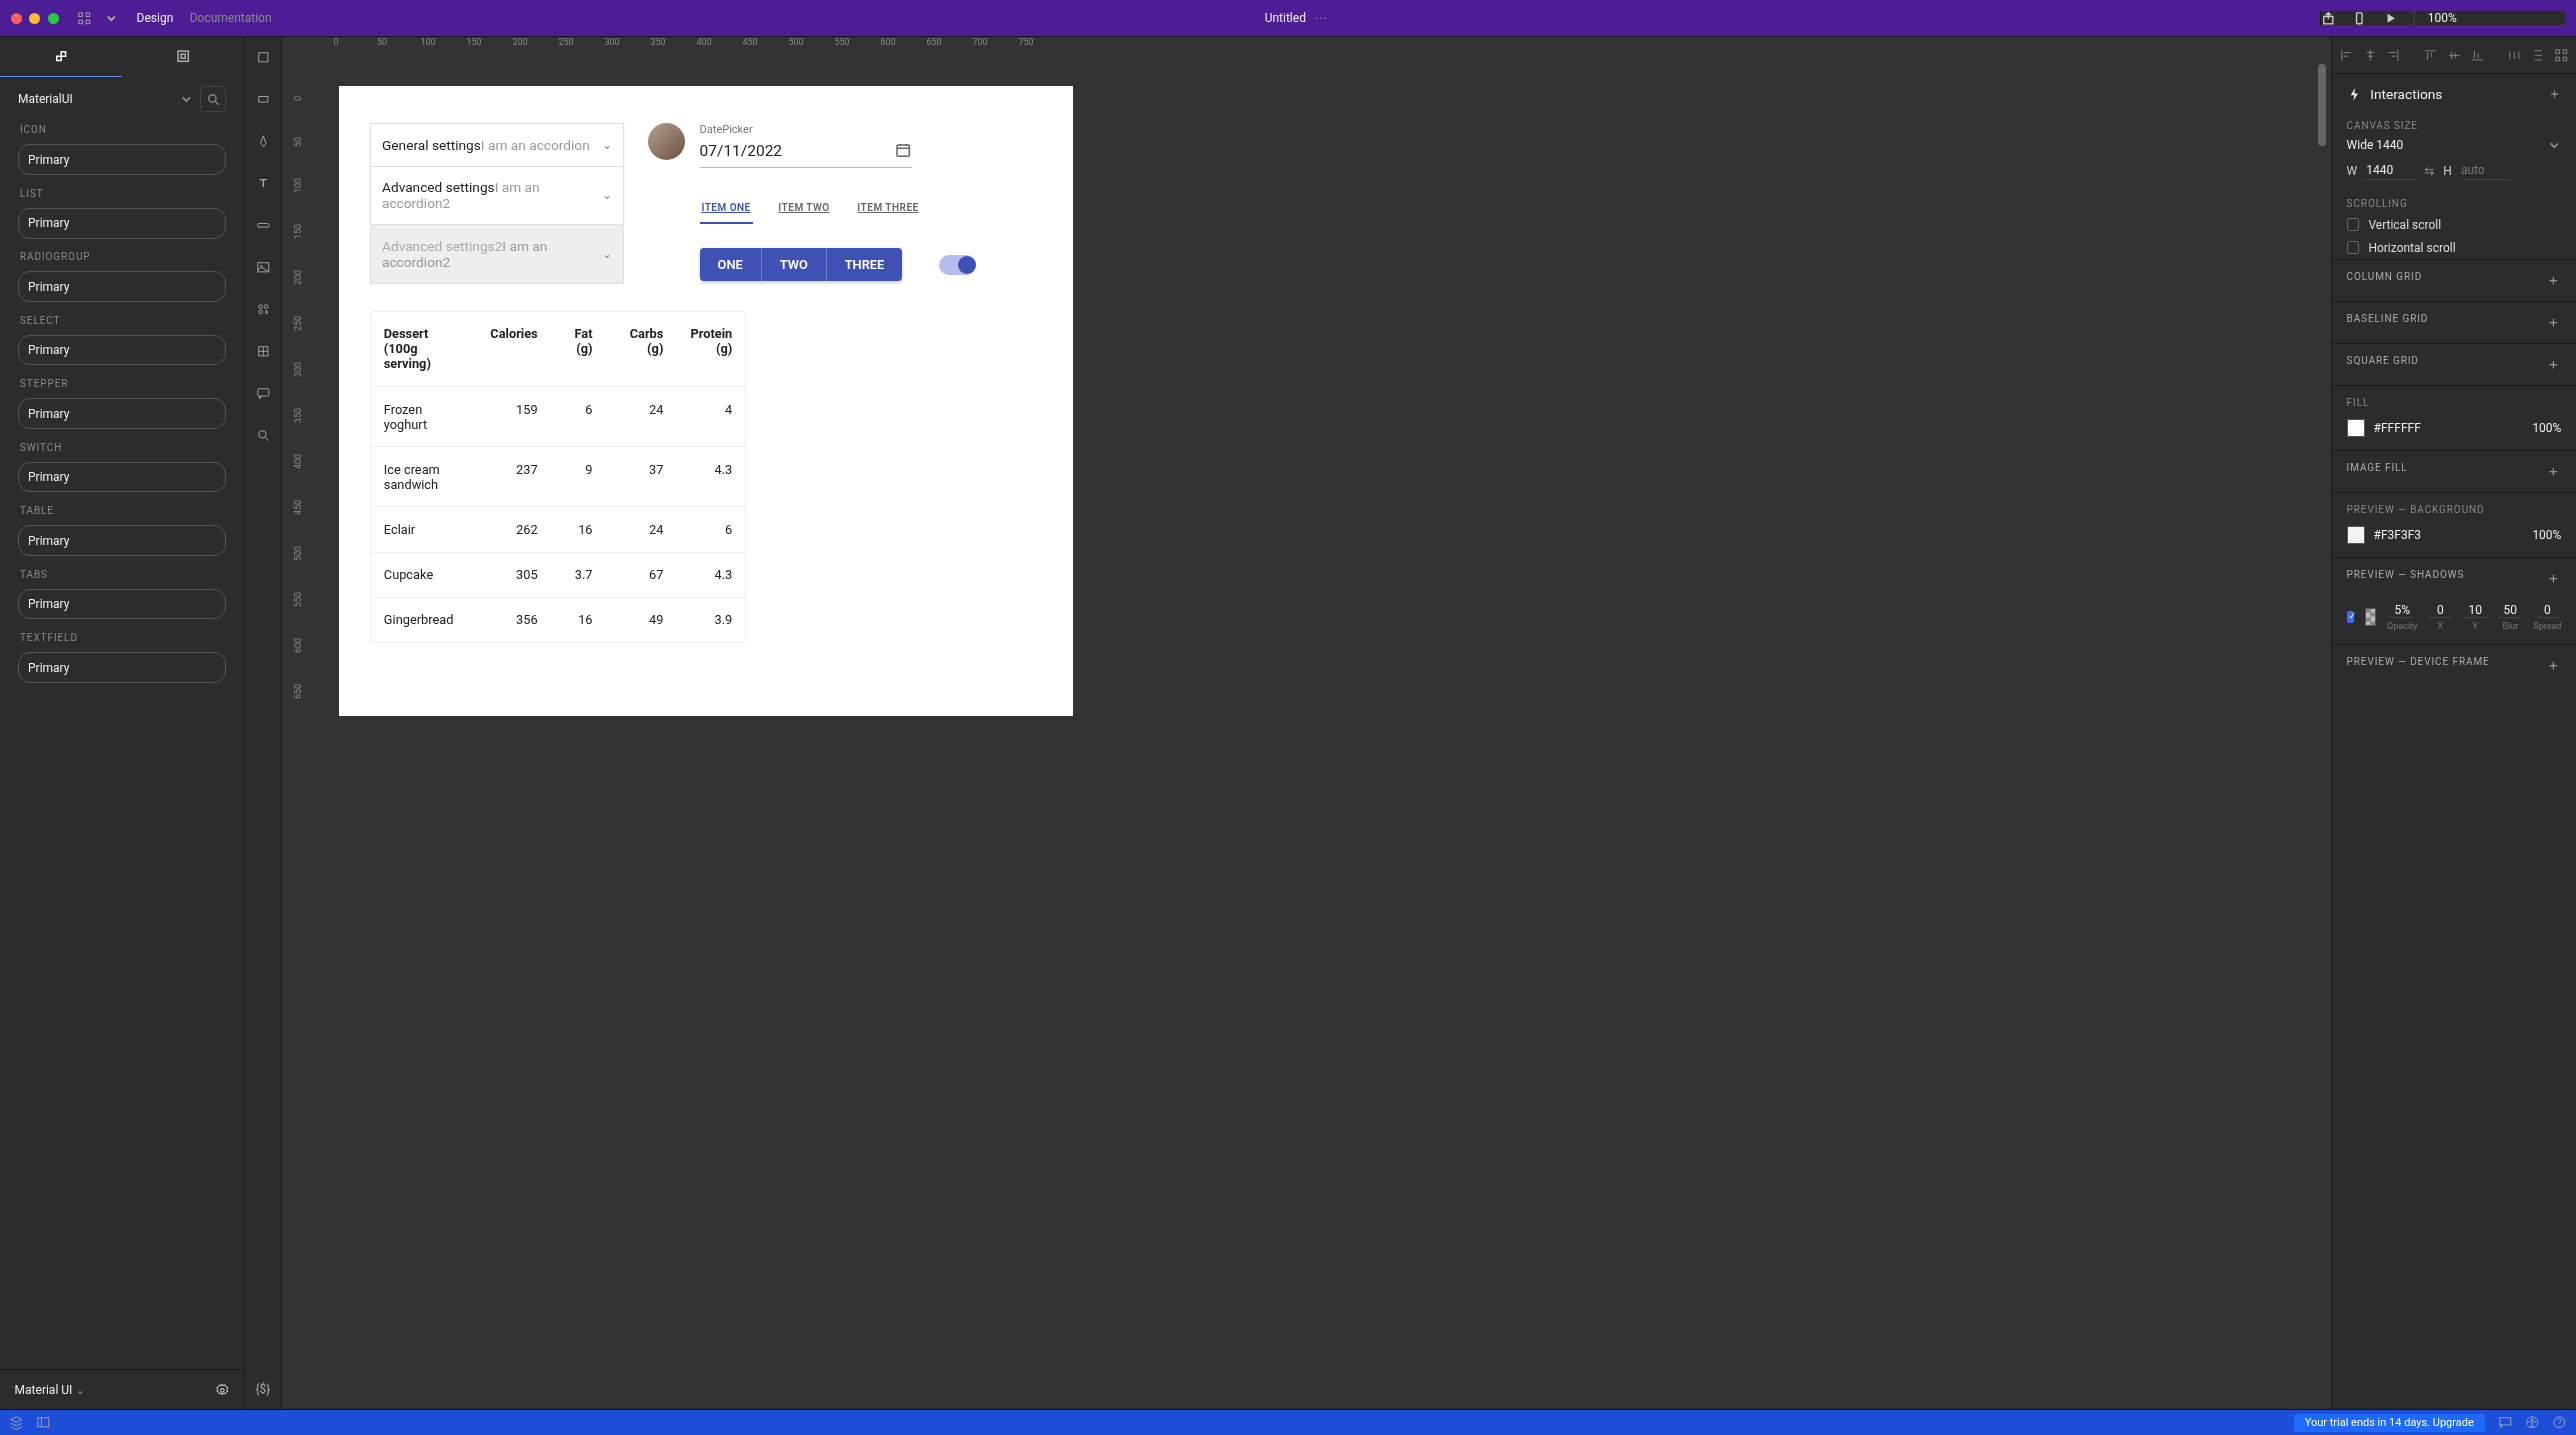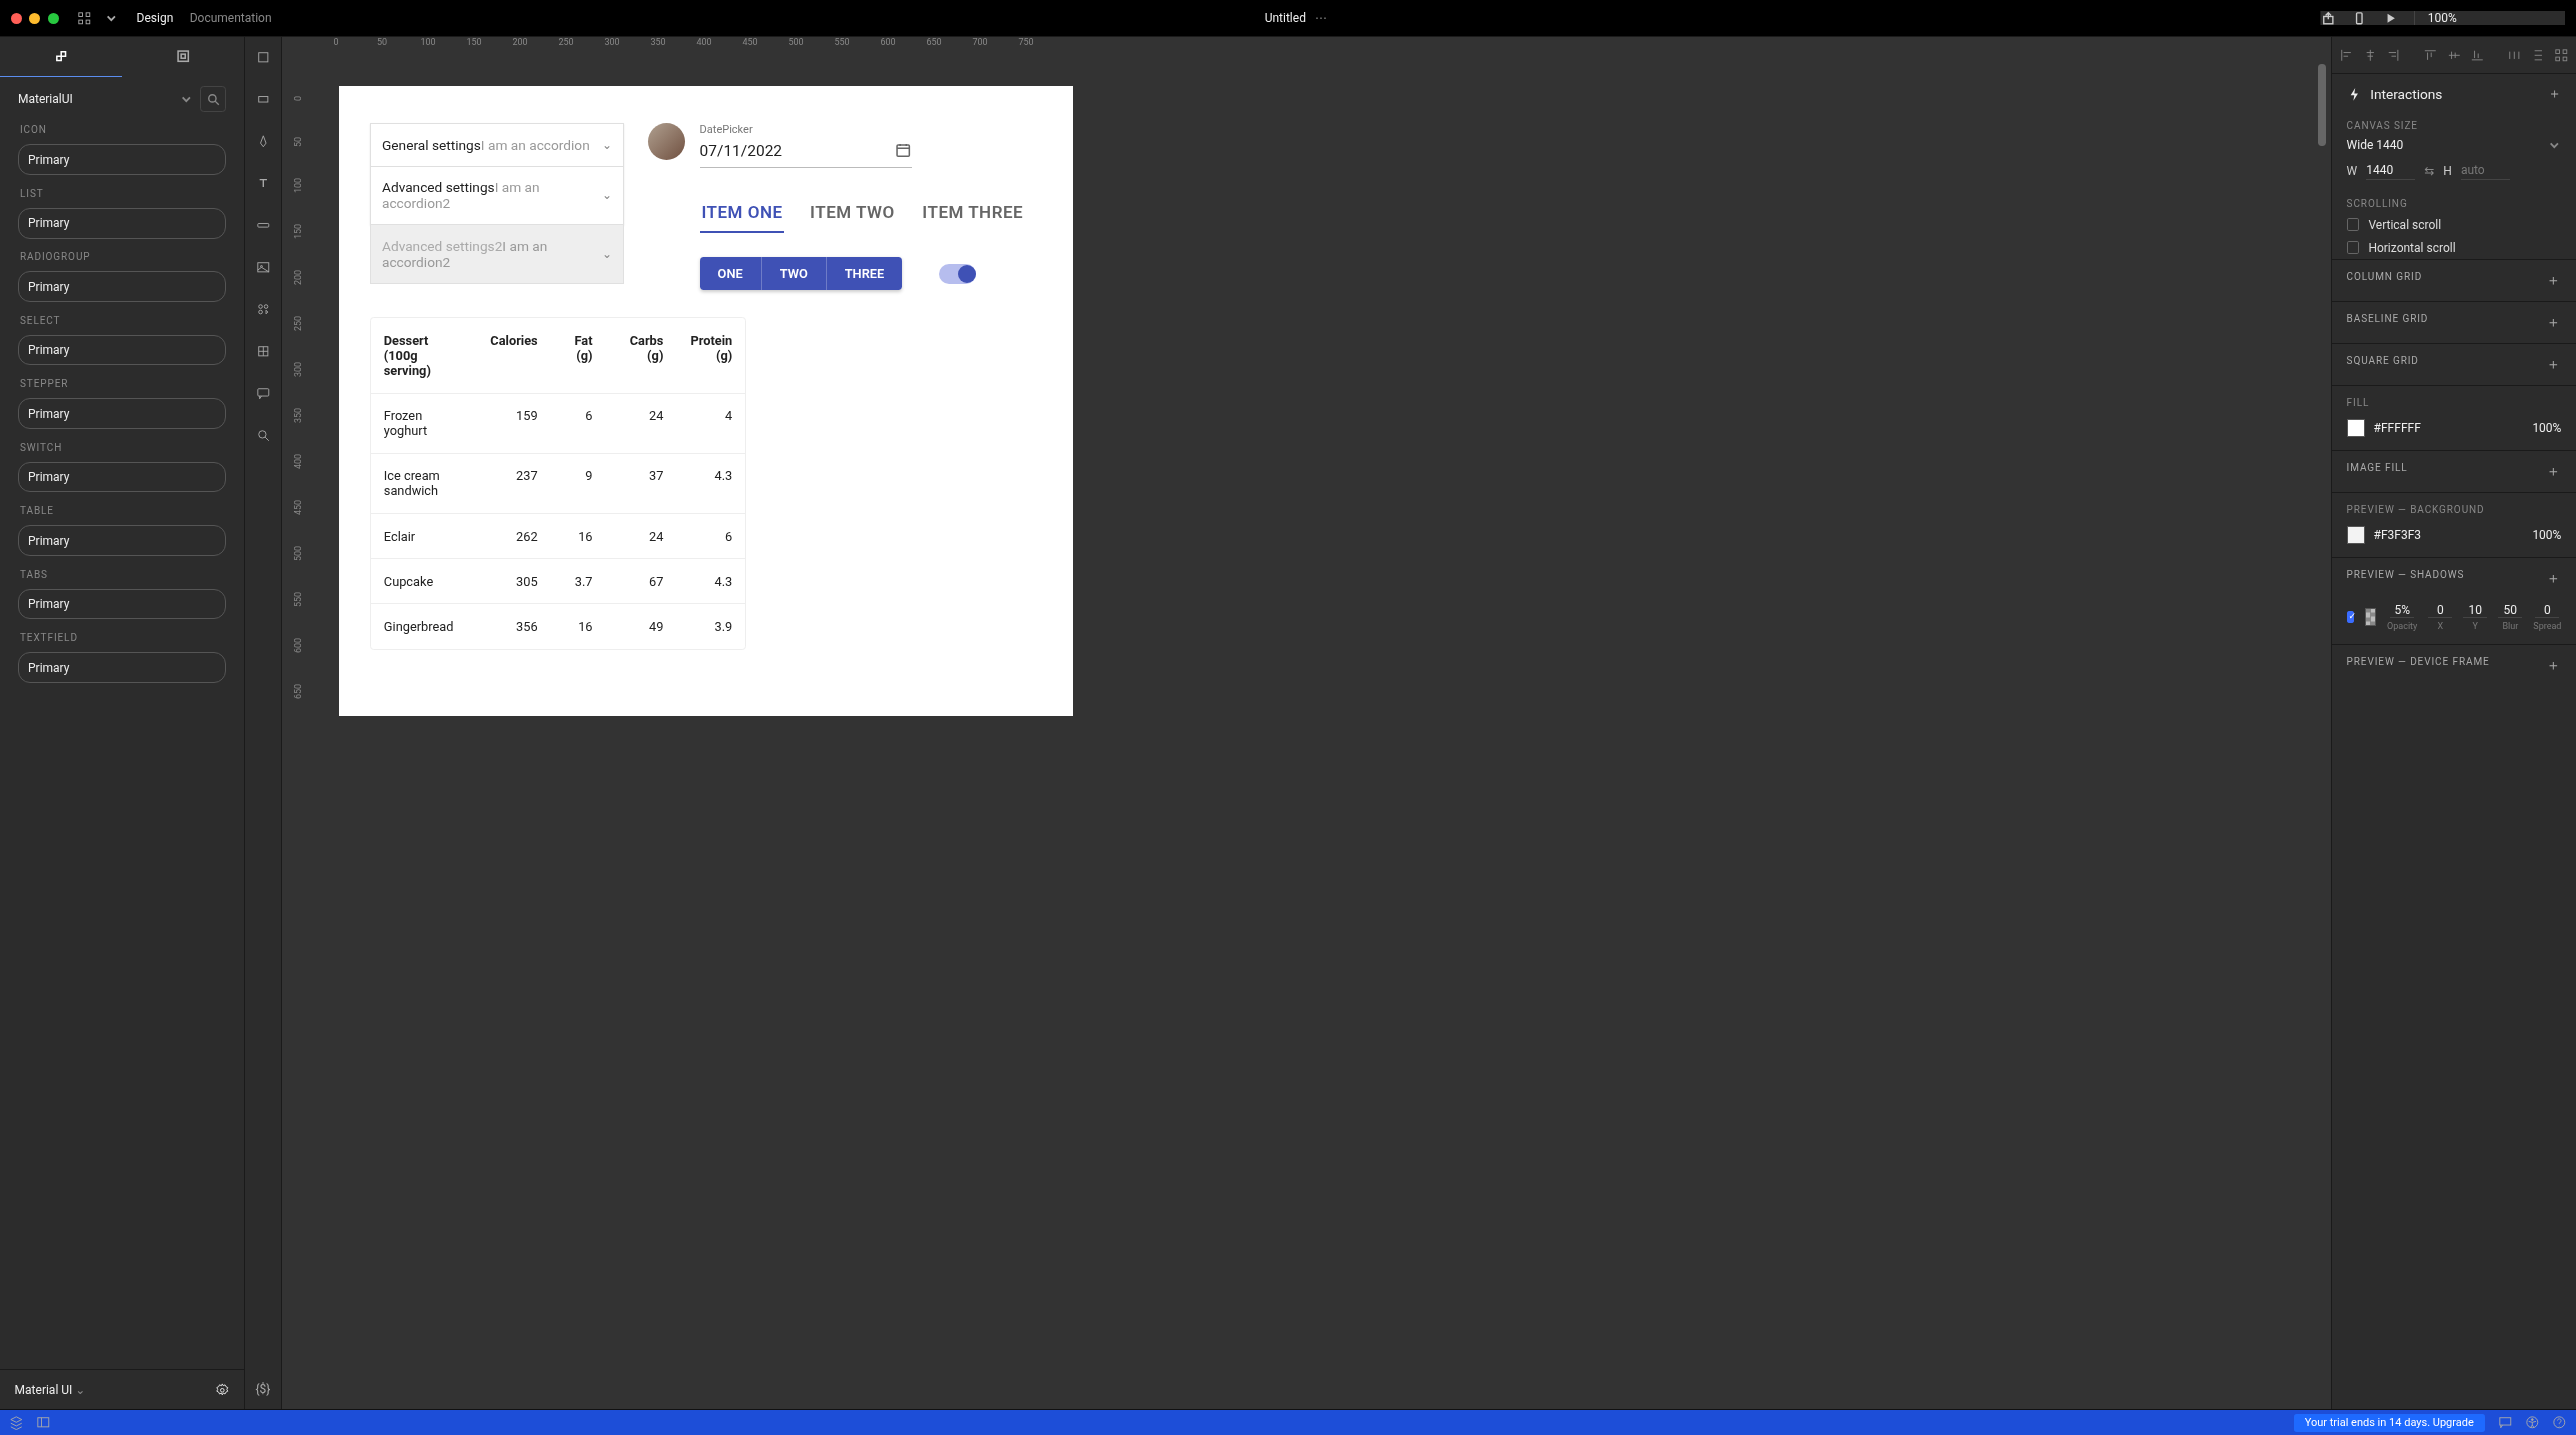--- a/index.html
+++ b/index.html
@@ -1,19 +1,19 @@
 <!DOCTYPE html>
 <html><head>
 <meta charset="utf-8">
 <style>
 * { margin: 0; padding: 0; box-sizing: border-box; font-family: -apple-system, BlinkMacSystemFont, "Segoe UI", Roboto, sans-serif; }
 html, body { width: 100%; height: 100%; background: #2c2c2c; color: #ccc; overflow: hidden; font-size: 12px; }
 
 
-.titlebar { height: 37px; background: #000000; display: flex; align-items: center; padding: 0 11px; border-bottom: 0.9px solid #1a1a1a; }
+.titlebar { height: 37px; background: #4c1d95; display: flex; align-items: center; padding: 0 11px; border-bottom: 0.9px solid #1a1a1a; }
 .traffic { display: flex; gap: 7.3px; margin-right: 18px; }
 .dot { width: 11px; height: 11px; border-radius: 50%; }
 .dot.red { background: #ff5f57; } .dot.yellow { background: #febc2e; } .dot.green { background: #28c840; }
 .titlebar .appicons { display: flex; gap: 12.8px; align-items: center; margin-right: 18px; color: #aaa; }
 .titlebar .tabs { display:flex; gap:16.4px;}
 .titlebar .tab { color:#eee;}
 .titlebar .tab.dim { color:#888;}
 .titlebar .center { flex:1; text-align:center; color:#eee; display:flex; justify-content:center; align-items:center; gap:9px;}
 .titlebar .right { display:flex; align-items:center; gap:16.4px; color:#ccc;}
 .zoom { color:#eee; border-left:0.9px solid #444; padding-left:12.8px;}
@@ -57,21 +57,21 @@
 .acc .as { color:#999; font-size:13.7px;}
 .acc .chev { margin-left:auto; color:#888;}
 .avatar { width:37px; height:37px; border-radius:50%; background:linear-gradient(135deg,#b0a090,#705040);}
 .dp-col { flex:1;}
 .dp-label { color:#777; font-size:11px;}
 .dp-field { display:flex; align-items:center; border-bottom:0.9px solid #bbb; padding:5.5px 0 7.3px; width:212px;}
 .dp-field .dval { font-size:15.5px; color:#222; flex:1;}
 .dp-field .cal { color:#666;}
 
 .tabs-mui { display:flex; gap:24px; margin-top:25.6px;}
-.tab-mui { font-size:17px; font-weight:600; letter-spacing:0.5px; color:#666; padding:9px 1.8px;}
+.tab-mui { font-size:10px; font-weight:600; letter-spacing:0.5px; color:#666; padding:9px 1.8px;text-decoration:underline;}
 .tab-mui.active { color:#3f51b5; border-bottom:2.7px solid #3f51b5;}
 
 .bgroup-row { display:flex; align-items:center; gap:37px; margin-top:24px;}
 .bgroup { display:flex; border-radius:3.7px; overflow:hidden; box-shadow:0 1.8px 3.7px rgba(0,0,0,.2);}
 .bgroup .btn { background:#3f51b5; color:#fff; font-weight:600; font-size:12.8px; padding:9px 18px; border-right:0.9px solid rgba(255,255,255,.25);}
 .bgroup .btn:last-child{ border-right:none;}
 .switch { width:37px; height:20px; background:#b6bdee; border-radius:10px; position:relative;}
 .switch::after{ content:""; position:absolute; right:0; top:0.9px; width:18px; height:18px; border-radius:50%; background:#3f51b5;}
 
 .table { margin:27px 31px 0; width:376px; border:0.9px solid #eee; border-radius:3.7px; }

